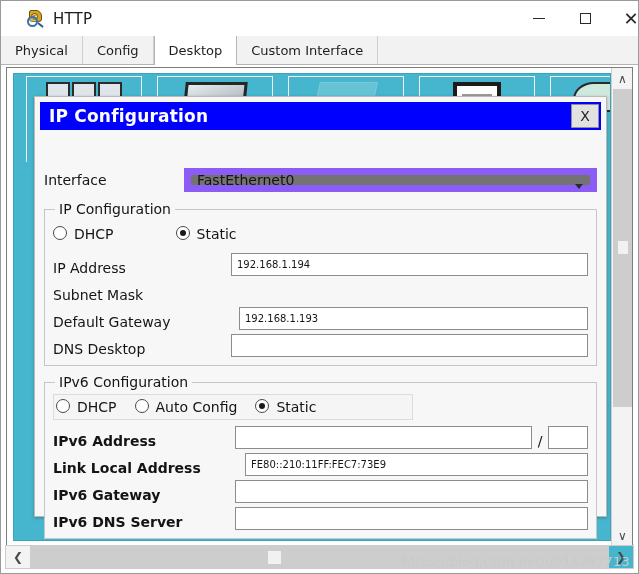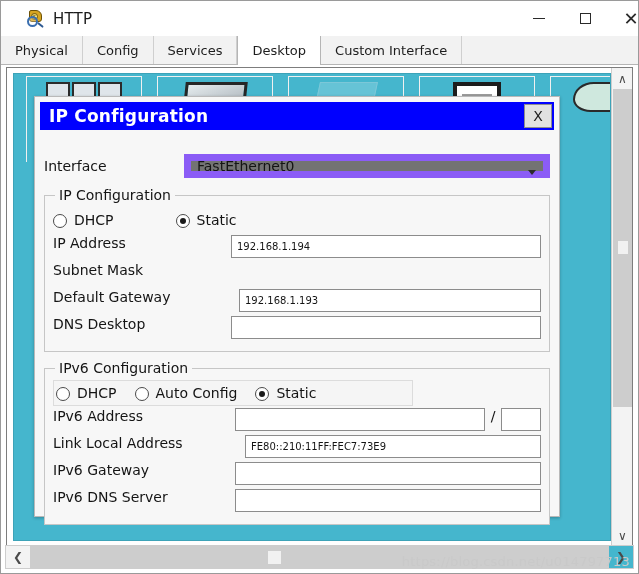--- a/index.html
+++ b/index.html
@@ -153,21 +153,21 @@
   }
   .desk-label {
     position: absolute;
     font-size: 19px; font-weight: bold; color: #1a1a1a;
     white-space: nowrap;
   }
 
   
   .dialog {
     position: absolute; left: 20px; top: 22px;
-    width: 526px; height: 421px;
+    width: 573px; height: 421px;
     background: #f7f7f7;
     border: 1px solid #b9b9b9;
     box-shadow: 0 1px 3px rgba(0,0,0,0.25);
   }
   .dlg-titlebar {
     position: relative;
     margin: 5px 5px 0 5px;
     height: 28px;
     background: #0000ff;
     display: flex; align-items: center;
@@ -178,21 +178,21 @@
   }
   .dlg-close {
     position: absolute; right: 2px; top: 2px;
     width: 28px; height: 24px;
     background: #e1e1e1;
     border: 1px solid #8d8d8d;
     display: flex; align-items: center; justify-content: center;
     font-size: 14px; color: #1d1d1d;
   }
 
-  .dlg-body { padding: 20px 9px 0 9px; }
+  .dlg-body { padding: 20px 9px 0 9px; margin-top: 14px; }
 
   .row-interface {
     display: flex; align-items: center;
     height: 26px; margin-top: 3px;
   }
   .lbl-interface { width: 140px; font-size: 14px; color: #141414; }
   .combo {
     flex: 1;
     height: 24px;
     background: #737373;
@@ -226,42 +226,42 @@
     height: 26px;
     margin-bottom: 2px;
   }
   .radio-row.boxed {
     border: 1px solid #dcdcdc;
     background: #f5f5f5;
     padding-left: 2px;
     width: 360px;
   }
   .radio {
-    display: flex; align-items: flex-end;
+    display: flex; align-items: flex-start;
     margin-right: 18px;
   }
   .radio .dot {
     width: 14px; height: 14px;
     border-radius: 50%;
     border: 1px solid #4a4a4a;
     background: #ffffff;
     margin-right: 7px;
     position: relative;
     flex: 0 0 auto;
   }
   .radio.checked .dot::after {
     content: "";
     position: absolute; left: 3px; top: 3px;
     width: 6px; height: 6px; border-radius: 50%;
     background: #1a1a1a;
   }
   .radio span.rlabel { font-size: 14px; color: #141414; }
 
   .field-row {
-    display: flex; align-items: flex-start;
+    display: flex; align-items: flex-end;
     height: 27px;
   }
   .field-label {
     font-size: 14px; color: #141414;
     white-space: nowrap;
   }
   .txt {
     height: 23px;
     background: #ffffff;
     border: 1px solid #8c8c8c;
@@ -274,21 +274,21 @@
     width: 16px; text-align: center;
     font-size: 14px; color: #141414;
   }
 
   
   .v4 .field-label { width: 178px; }
   .v4 .txt { flex: 1; }
   .v4 .field-row.gw .field-label { width: 186px; }
 
   
-  .v6 .field-label { width: 182px; }
+  .v6 .field-label { width: 182px; font-weight: bold; }
   .v6 .txt { flex: 1; }
   .v6 .field-row.lla .field-label { width: 192px; }
   .v6 .prefix { width: 40px; flex: 0 0 auto; }
 
   
   .vscroll {
     position: absolute; right: 0; top: 0;
     width: 21px; height: 478px;
     background: #f3f3f3;
     border-left: 1px solid #cdcdcd;
@@ -366,21 +366,20 @@
         </div>
       <div class="win-btn">
           <span class="x-glyph">✕</span>
         </div>
     </div>
   </div>
 
   <div class="tabstrip">
     <div class="tab">Physical</div>
     <div class="tab">Config</div>
-    <div class="tab">Services</div>
     <div class="tab active">Desktop</div>
     <div class="tab">Custom Interface</div>
   </div>
 
   <div class="desk-outer">
 
     <div class="desk-canvas">
 
       <div class="desk-icons">
         <div class="desk-icon-cell">

